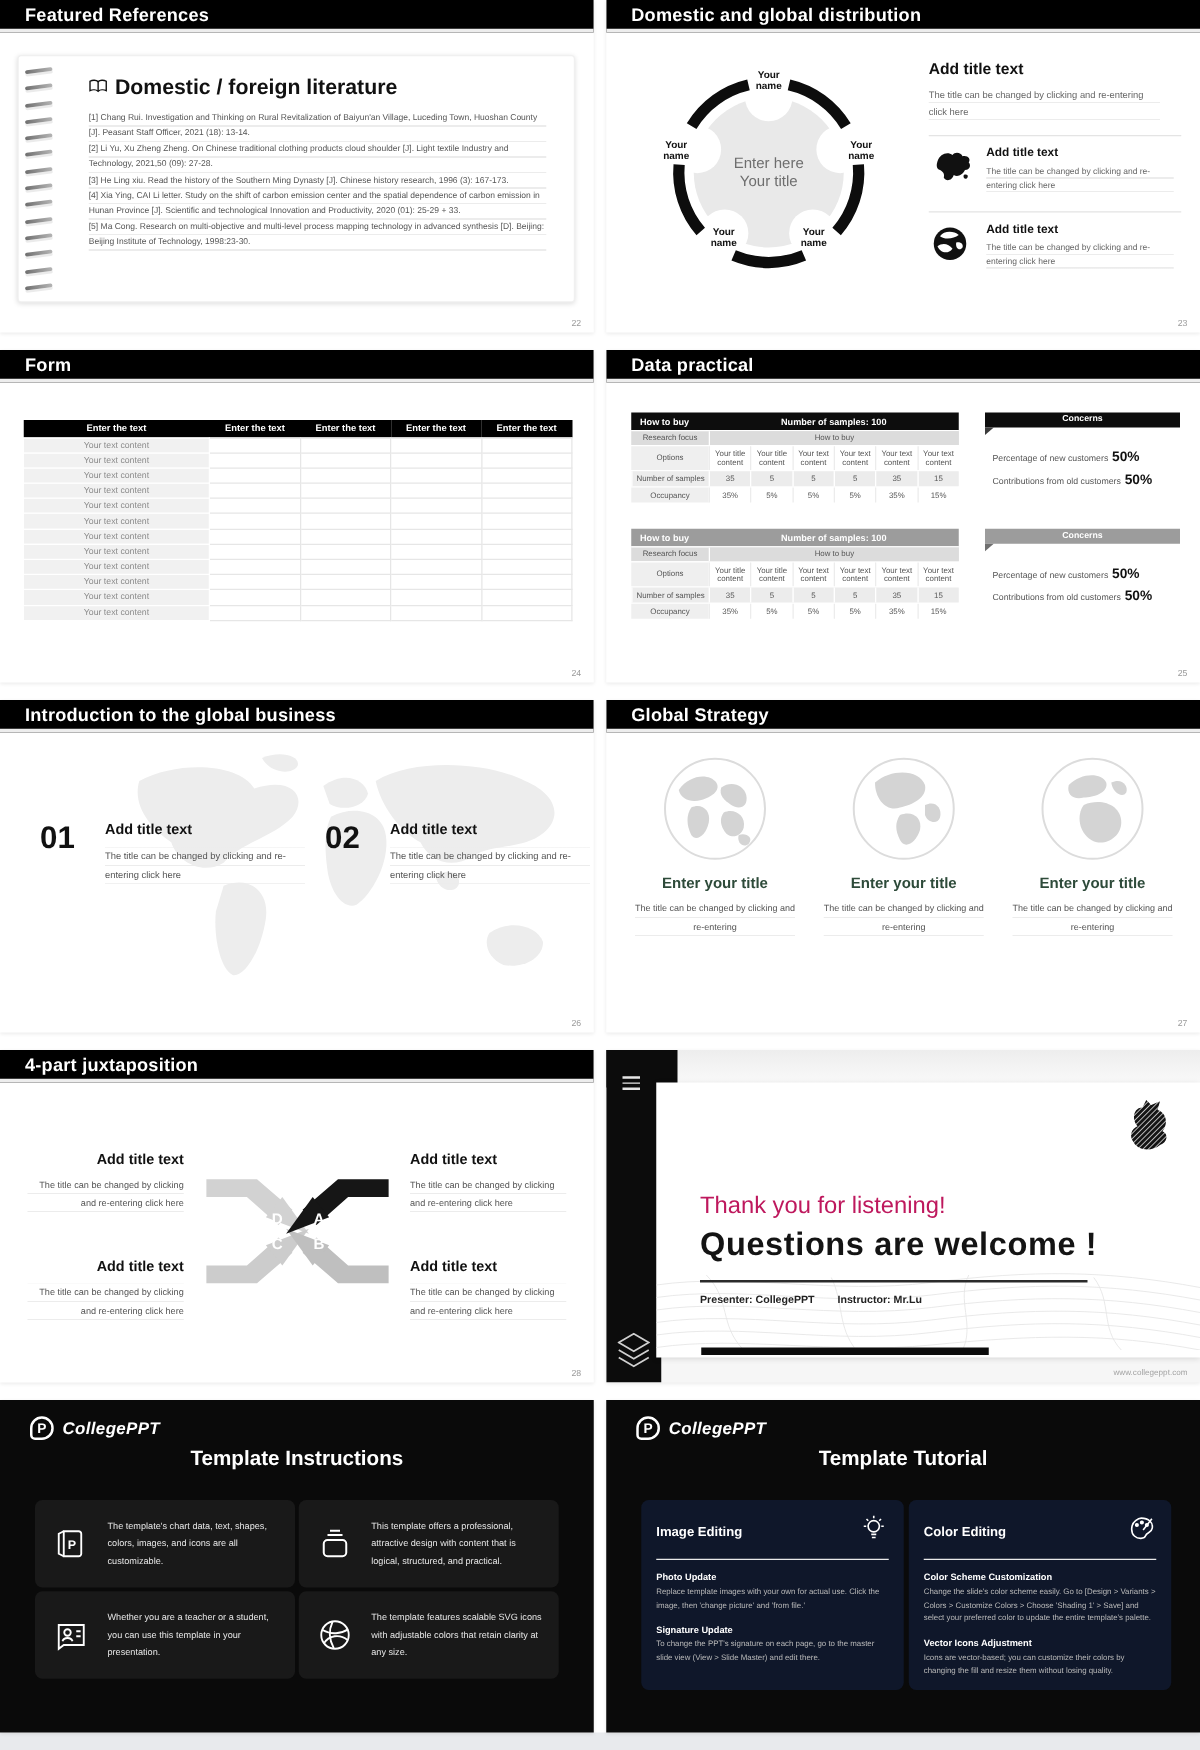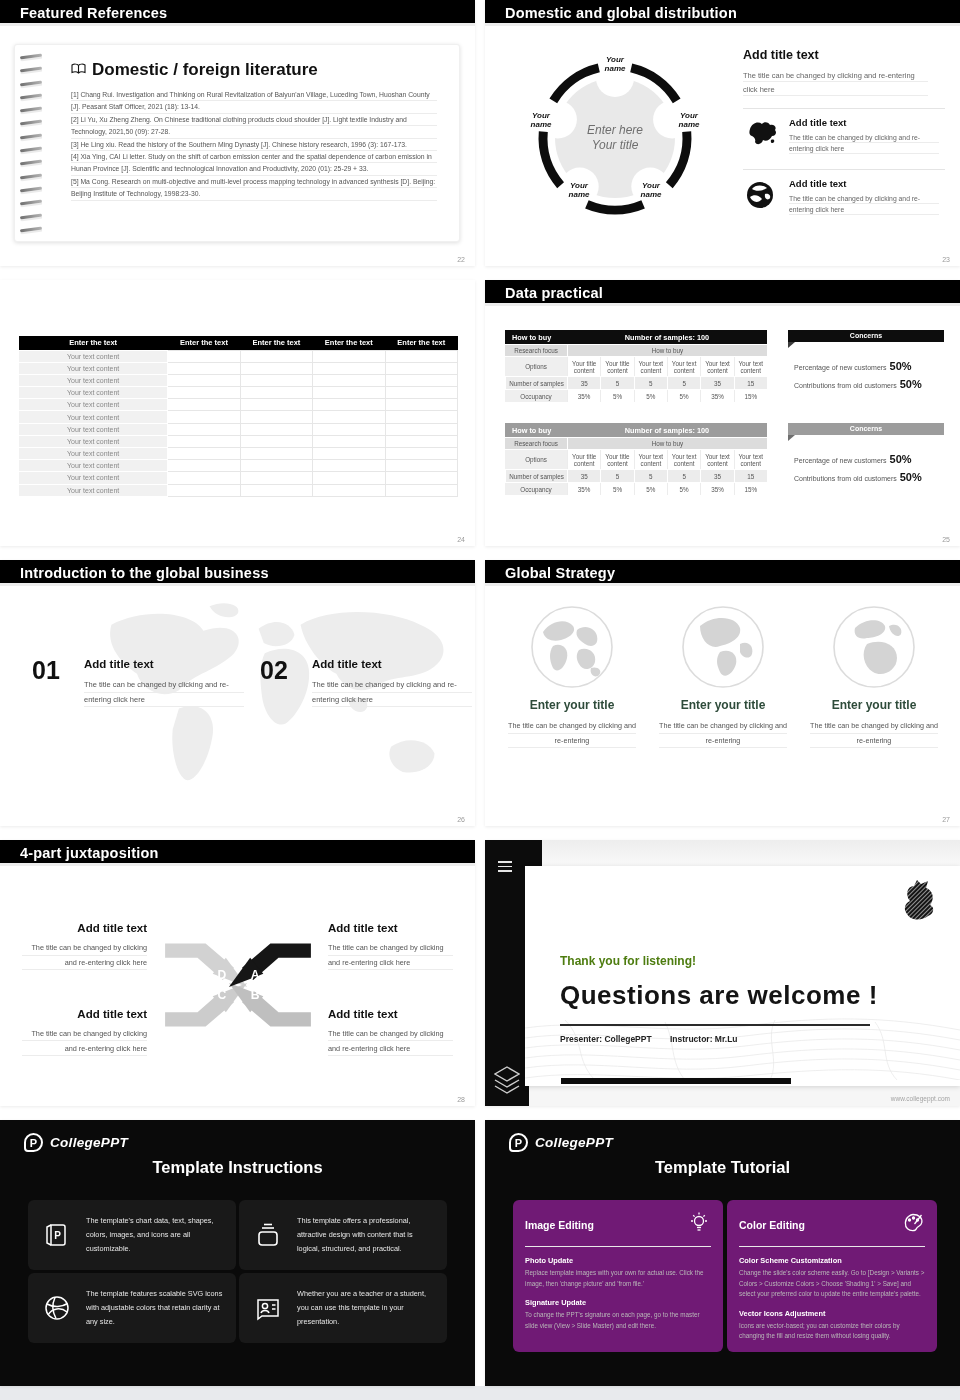--- a/index.html
+++ b/index.html
@@ -20,21 +20,21 @@
   
   .notebook { position:absolute; left:14px; top:44px; width:446px; height:198px; background:#fff; border:1px solid #f0f0f0; border-radius:3px; box-shadow:0 1px 4px rgba(0,0,0,.13); }
   .coils { position:absolute; left:5px; top:10px; bottom:10px; display:flex; flex-direction:column; justify-content:space-between; }
   .coil { width:22px; height:3px; background:linear-gradient(90deg,#6f6f6f,#b5b5b5); border-radius:2px; transform:rotate(-7deg); box-shadow:0 2px 0 rgba(0,0,0,.08); }
   .nb-content { margin-left:56px; margin-right:22px; padding-top:15px; }
   .nb-heading { display:flex; align-items:center; gap:6px; font-size:17px; font-weight:bold; color:#111; }
   .refs { margin-top:9px; font-size:6.8px; color:#555; line-height:12.4px; --p1:11.4px; --p2:12.4px; }
   .refs p { margin:0; }
 
   
-  .wheel-wrap { position:absolute; left:16px; top:34px; width:228px; height:218px;font-style:italic; }
+  .wheel-wrap { position:absolute; left:16px; top:34px; width:228px; height:218px; }
   .wheel-label { position:absolute; width:36px; text-align:center; font-size:8px; font-weight:bold; line-height:9px; color:#111; transform:translate(-50%,-50%); }
   .wheel-center { position:absolute; left:114px; top:104px; transform:translate(-50%,-50%); text-align:center; font-size:12px; color:#6e6e6e; line-height:15px; white-space:nowrap; }
   .s23-right { position:absolute; left:258px; top:48px; width:202px; }
   .s23-h { font-size:12.5px; font-weight:bold; color:#111; }
   .s23-d { margin-top:7px; font-size:7.5px; color:#666; line-height:13.5px; --p1:12.5px; --p2:13.5px; width:185px; }
   .s23-item { position:relative; border-top:1px solid #e4e4e4; margin-top:9px; padding:8px 0 6px 46px; min-height:48px; }
   .s23-item .icn { position:absolute; left:2px; top:10px; }
   .s23-ih { font-size:9.5px; font-weight:bold; color:#111; }
   .s23-id { margin-top:4px; font-size:6.8px; color:#666; line-height:11px; --p1:10px; --p2:11px; width:150px; }
 
@@ -90,40 +90,40 @@
   
   .thx { background:#f6f6f6; }
   .thx .topbg { position:absolute; left:0; top:0; right:0; height:28px; background:linear-gradient(180deg,#ededed,#fafafa); }
   .thx .topblack { position:absolute; left:0; top:0; width:57px; height:30px; background:#0c0c0c; }
   .thx .sidebar { position:absolute; left:0; top:0; width:44px; height:266px; background:#0c0c0c; }
   .burger { position:absolute; left:13px; top:21px; width:14px; }
   .burger div { height:1.6px; background:#e6e6e6; margin-bottom:3px; }
   .thx .layers { position:absolute; left:9px; top:226px; }
   .thx .card { position:absolute; left:40px; top:26px; width:435px; height:220px; background:#fff; box-shadow:0 1px 5px rgba(0,0,0,.15); }
   .thx .crest { position:absolute; right:24px; top:12px; }
-  .thx .t1 { position:absolute; left:35px; top:88px; font-size:12px; font-weight:bold; color:#4d7c0f; }
+  .thx .t1 { position:absolute; left:35px; top:88px; font-size:19px; font-weight:normal; color:#be185d; }
   .thx .t2 { position:absolute; left:35px; top:114px; font-size:26px; font-weight:bold; color:#141414; letter-spacing:.5px; }
   .thx .rule { position:absolute; left:35px; top:158px; width:310px; height:1.5px; background:#2b2b2b; }
   .thx .pres { position:absolute; left:35px; top:168px; font-size:8.5px; font-weight:bold; color:#222; }
   .thx .inst { position:absolute; left:145px; top:168px; font-size:8.5px; font-weight:bold; color:#222; }
   .thx .bar { position:absolute; left:36px; bottom:2px; width:230px; height:6px; background:#0c0c0c; }
   .thx .mesh { position:absolute; left:0; bottom:6px; width:435px; height:66px; }
   .thx .url { position:absolute; right:10px; bottom:4px; font-size:6.5px; color:#a3a3a3; }
 
   
   .brand { position:absolute; left:24px; top:13px; display:flex; align-items:center; gap:7px; }
   .brand .mark { width:19px; height:19px; border:2px solid #fff; border-radius:50% 50% 50% 4px; color:#fff; font-size:11px; font-weight:bold; display:flex; align-items:center; justify-content:center; }
   .brand .bname { color:#fff; font-size:13.5px; font-weight:bold; font-style:italic; letter-spacing:.3px; }
   .dark-title { position:absolute; left:0; right:0; top:38px; text-align:center; color:#fff; font-size:16.5px; font-weight:bold; }
   .cards4 { position:absolute; left:28px; top:80px; width:419px; display:grid; grid-template-columns:1fr 1fr; gap:3px; }
   .icard { background:#191919; border-radius:6px; height:70px; display:flex; align-items:center; }
   .icard .ic { width:58px; display:flex; justify-content:center; }
   .icard .tx { width:140px; font-size:7.3px; color:#e6e6e6; line-height:14.2px; }
   .tcards { position:absolute; left:28px; top:80px; width:424px; display:grid; grid-template-columns:1fr 1fr; gap:4px; }
-  .tcard { background:#701a75; border-radius:6px; height:152px; padding:11px 12px; }
+  .tcard { background:#0f172a; border-radius:6px; height:152px; padding:11px 12px; }
   .tcard .thead { display:flex; justify-content:space-between; align-items:center; border-bottom:1px solid #e9e9e9; padding-bottom:7px; }
   .tcard .thead .tt { color:#fff; font-size:10.5px; font-weight:bold; }
   .tcard .sec { margin-top:9px; }
   .tcard .sub { color:#fff; font-size:7.4px; font-weight:bold; }
   .tcard .bd { margin-top:3px; color:#b9b9b9; font-size:6.3px; line-height:10.6px; }
 </style>
 </head>
 <body>
 
 <div class="sheet">
@@ -220,20 +220,21 @@
               </svg>
         </span>
         <div class="s23-ih">Add title text</div>
         <div class="s23-id ruled">The title can be changed by clicking and re-entering click here</div>
       </div>
     </div>
     <div class="pagenum">23</div>
   </div>
 
   <div class="slide">
+    <div class="shead">Form</div>
     <table class="form-table">
       <colgroup>
             <col style="width:34%">
             <col style="width:16.5%">
             <col style="width:16.5%">
             <col style="width:16.5%">
             <col style="width:16.5%">
           </colgroup>
       <thead>
         <tr>
@@ -619,39 +620,39 @@
             <rect x="6" y="12" width="18" height="13" rx="3"></rect>
             <line x1="9" y1="8" x2="21" y2="8"></line>
             <line x1="11" y1="4.5" x2="19" y2="4.5"></line>
           </svg>
         </div>
         <div class="tx">This template offers a professional, attractive design with content that is logical, structured, and practical.</div>
       </div>
       <div class="icard">
         <div class="ic">
           <svg width="30" height="30" viewBox="0 0 30 30" fill="none" stroke="#fff" stroke-width="1.5">
-            <circle cx="15" cy="15" r="11"></circle>
-            <path d="M5,11 C12,15 20,14 25.5,10.5"></path>
-            <path d="M6,22 C10,15 19,14 25,19"></path>
-            <path d="M13,4.5 C10,11 10.5,19 14,25.5"></path>
-          </svg>
-        </div>
-        <div class="tx">The template features scalable SVG icons with adjustable colors that retain clarity at any size.</div>
-      </div>
-      <div class="icard">
-        <div class="ic">
-          <svg width="30" height="30" viewBox="0 0 30 30" fill="none" stroke="#fff" stroke-width="1.5">
             <path d="M5,7 L25,7 L25,23 L9,23 L5,26 Z"></path>
             <circle cx="12" cy="13" r="2.6"></circle>
             <path d="M8,20 C9,16.5 15,16.5 16,20"></path>
             <line x1="19" y1="12" x2="22.5" y2="12"></line>
             <line x1="19" y1="16" x2="22.5" y2="16"></line>
           </svg>
         </div>
         <div class="tx">Whether you are a teacher or a student, you can use this template in your presentation.</div>
+      </div>
+      <div class="icard">
+        <div class="ic">
+          <svg width="30" height="30" viewBox="0 0 30 30" fill="none" stroke="#fff" stroke-width="1.5">
+            <circle cx="15" cy="15" r="11"></circle>
+            <path d="M5,11 C12,15 20,14 25.5,10.5"></path>
+            <path d="M6,22 C10,15 19,14 25,19"></path>
+            <path d="M13,4.5 C10,11 10.5,19 14,25.5"></path>
+          </svg>
+        </div>
+        <div class="tx">The template features scalable SVG icons with adjustable colors that retain clarity at any size.</div>
       </div>
     </div>
   </div>
 
   <div class="slide dark">
     <div class="brand">
       <div class="mark">P</div>
       <div class="bname">CollegePPT</div>
     </div>
     <div class="dark-title">Template Tutorial</div>

